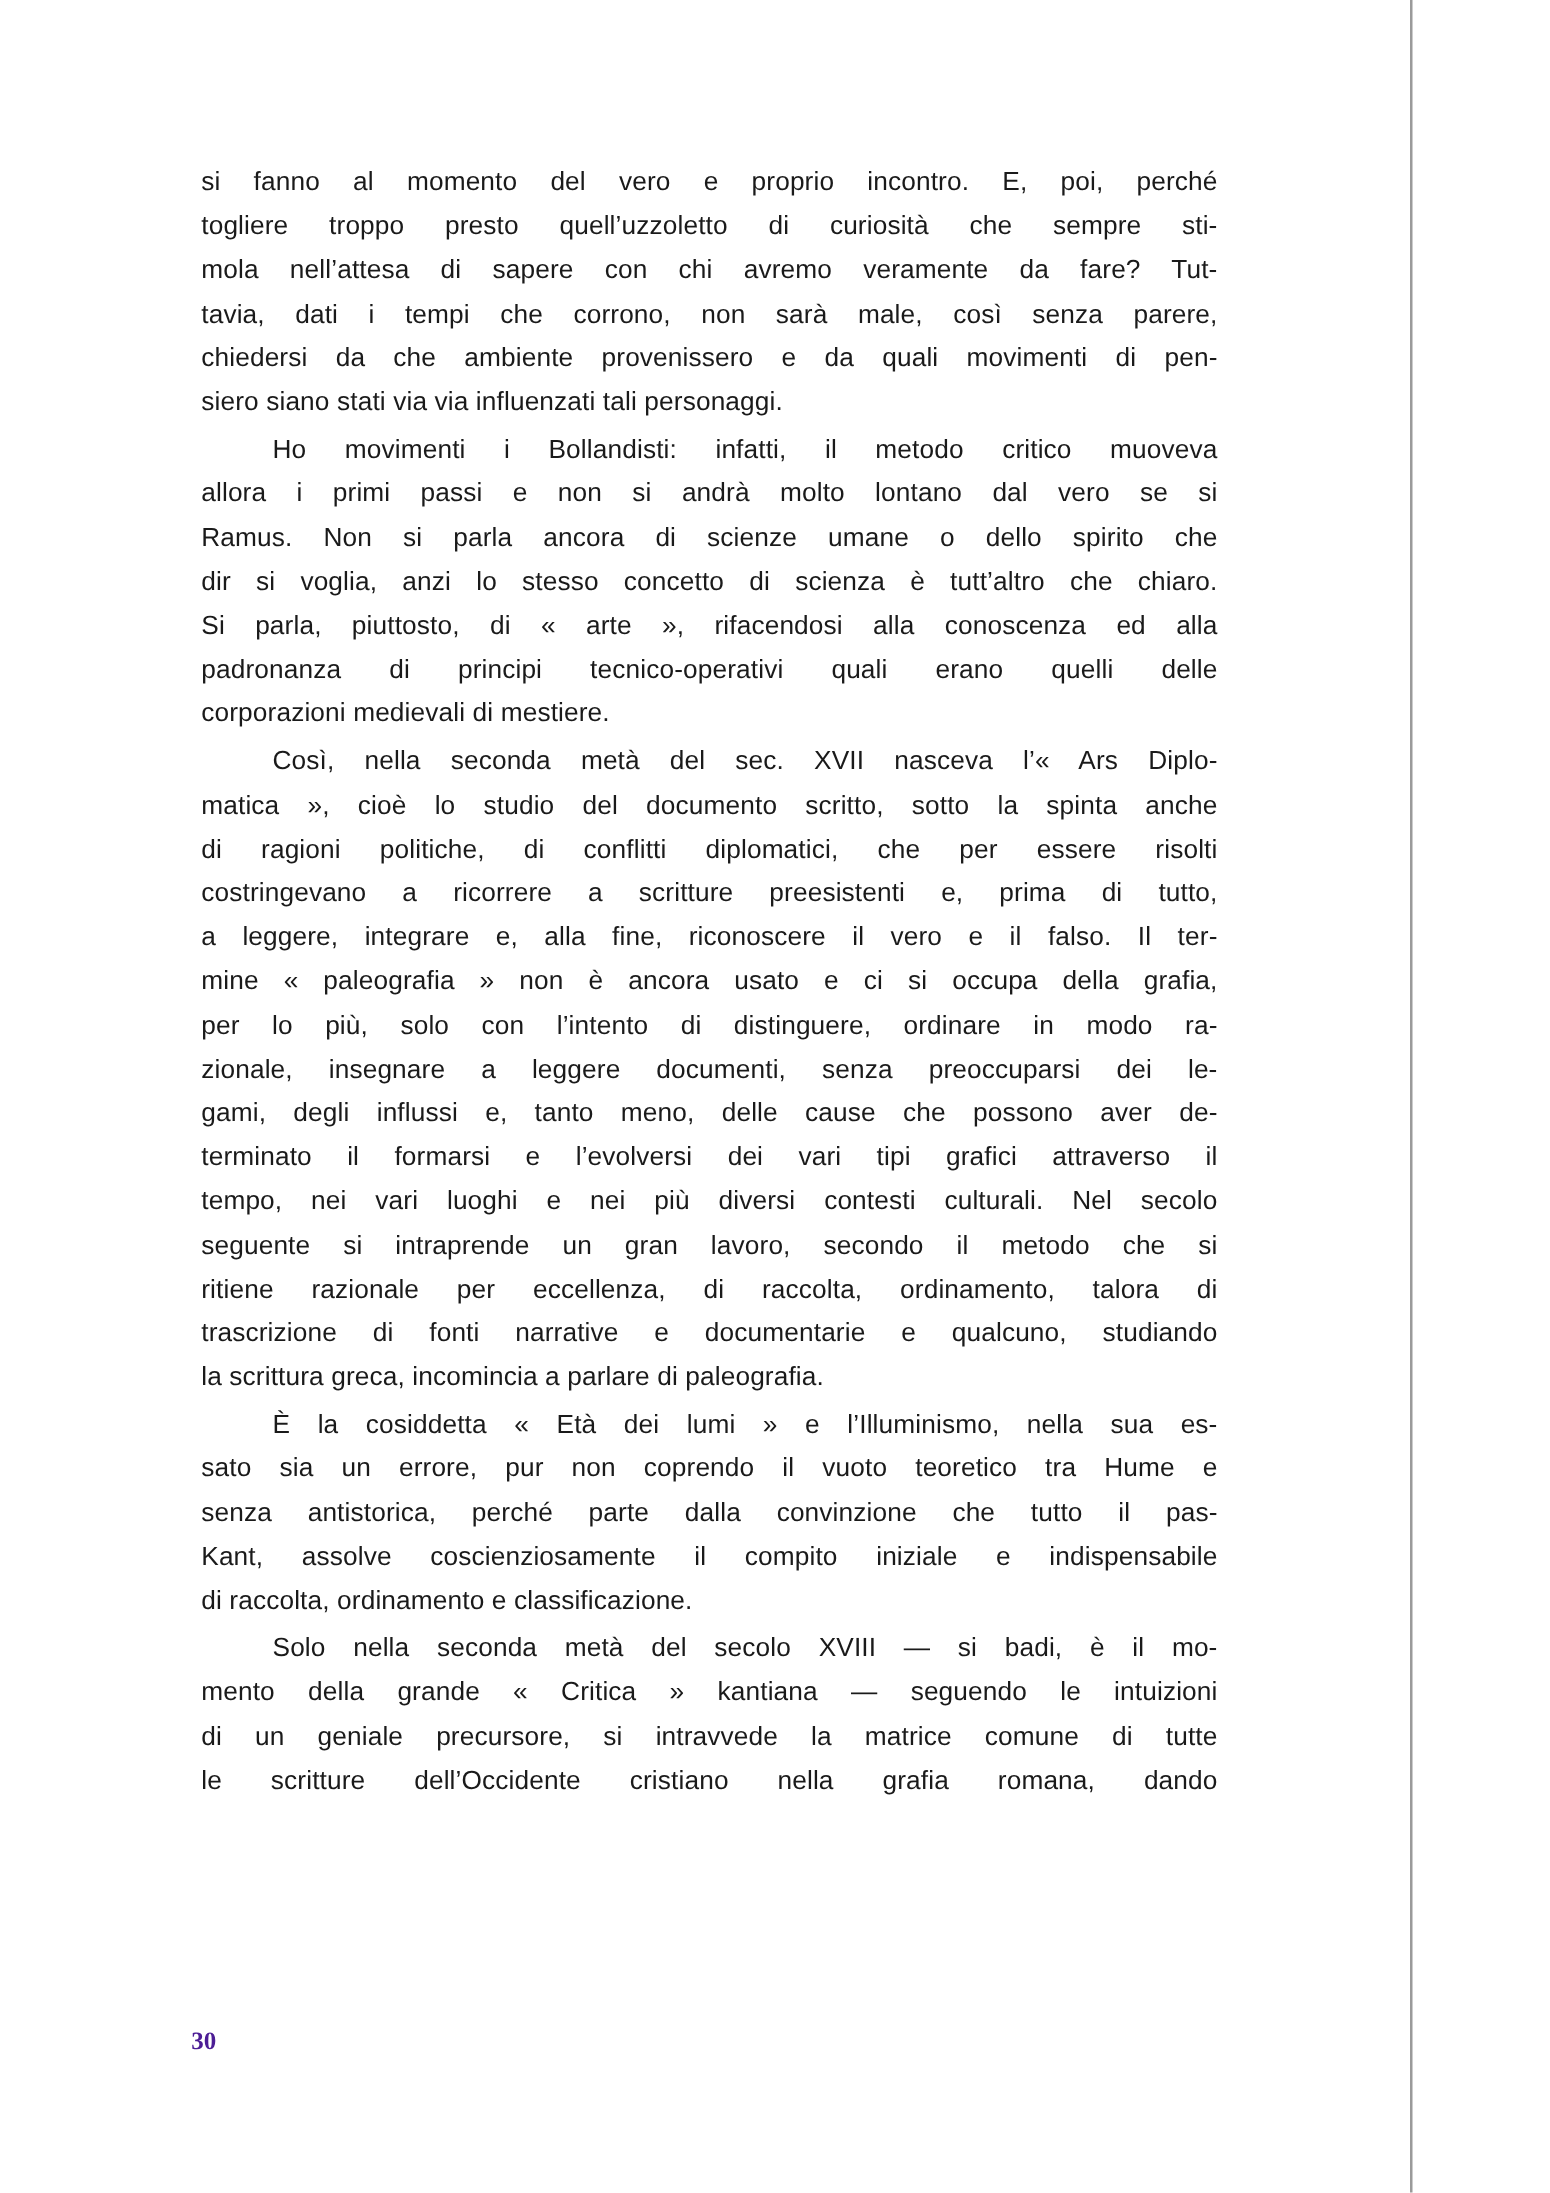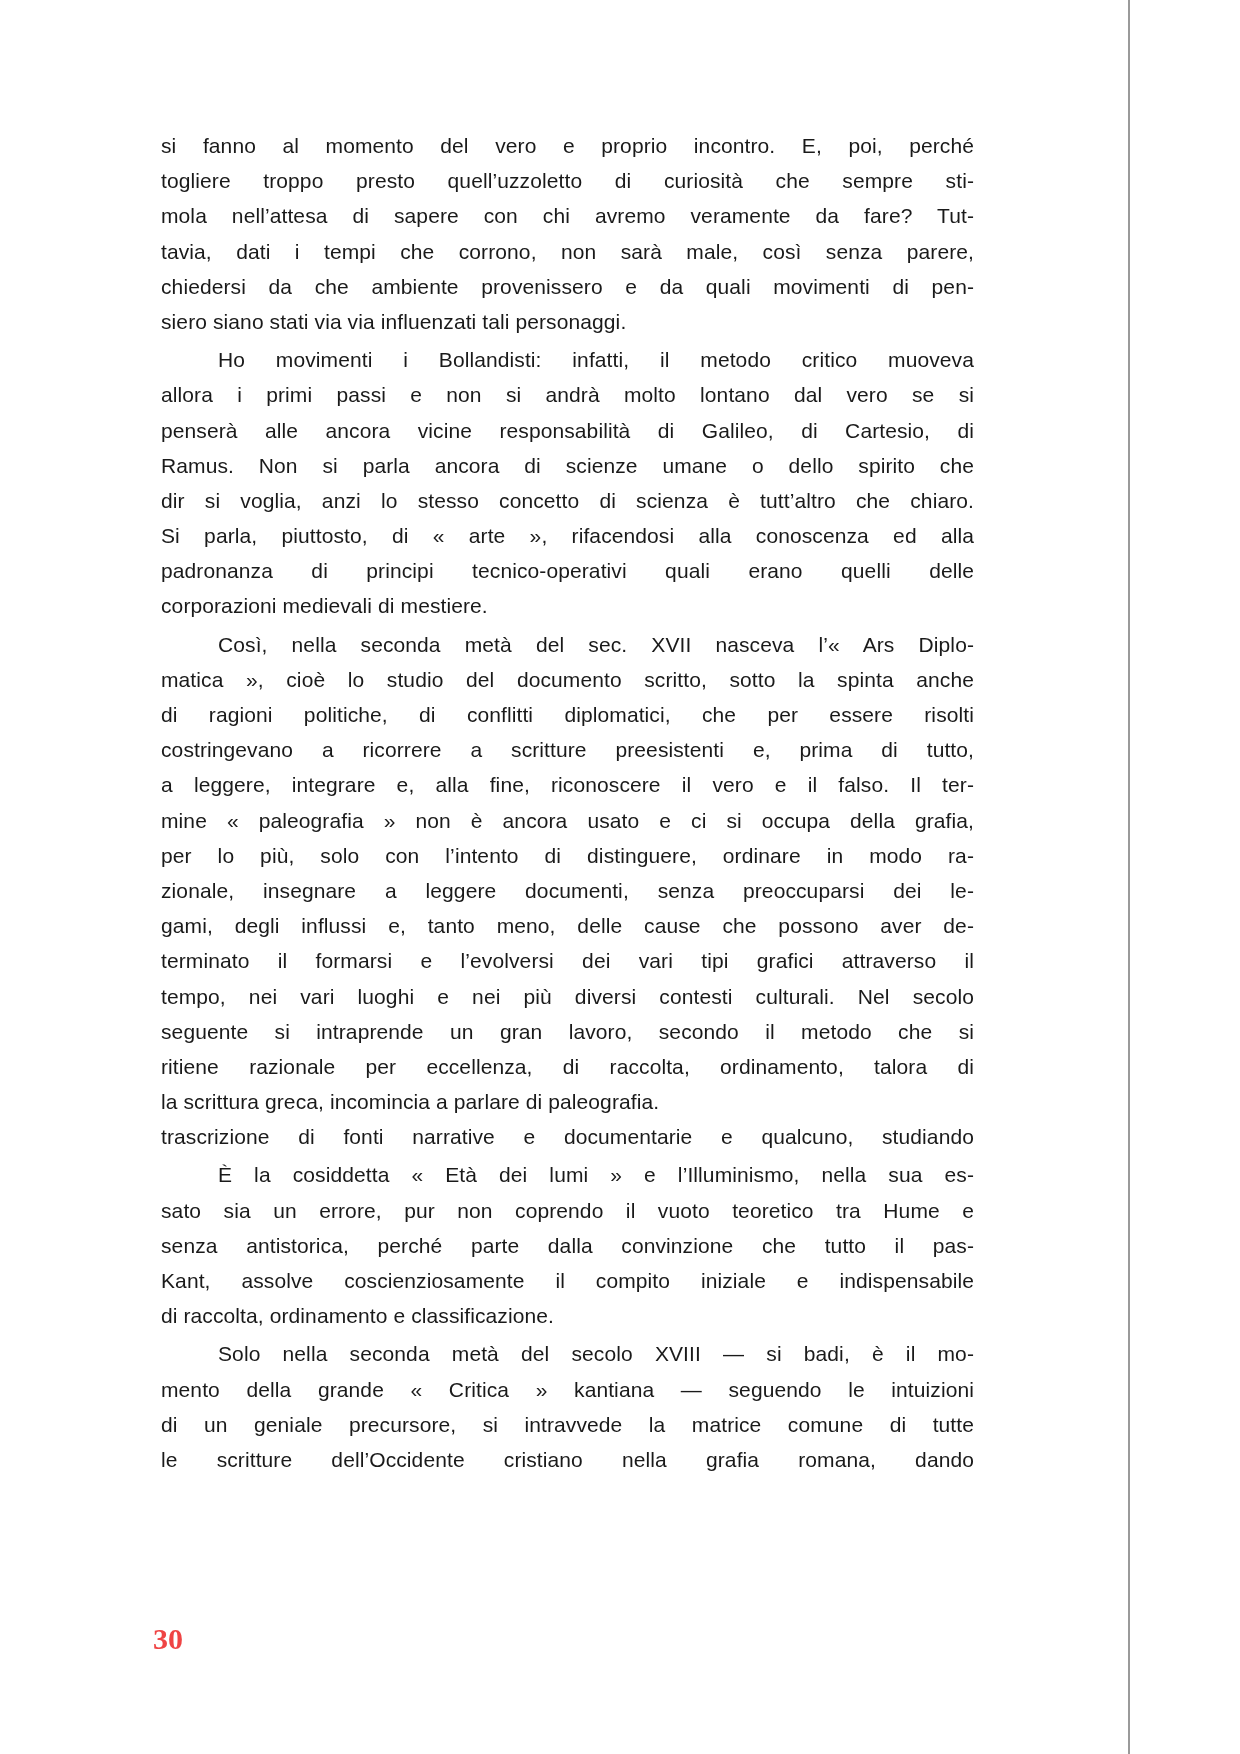--- a/index.html
+++ b/index.html
@@ -55,23 +55,23 @@
   }
   .para-gap {
     display: block;
     height: 3px;
   }
   .page-number {
     position: absolute;
     left: 153px;
     top: 1622px;
     font-family: "Liberation Serif", "DejaVu Serif", serif;
-    font-size: 30px;
+    font-size: 20px;
     font-weight: bold;
-    color: #ef4444;
+    color: #4c1d95;
   }
 </style>
 </head>
 <body>
 
 <div class="page">
   <div class="text-block">
 
     <div>
       <span class="line">si fanno al momento del vero e proprio incontro. E, poi, perché</span>
@@ -79,21 +79,20 @@
       <span class="line">mola nell’attesa di sapere con chi avremo veramente da fare? Tut-</span>
       <span class="line">tavia, dati i tempi che corrono, non sarà male, così senza parere,</span>
       <span class="line">chiedersi da che ambiente provenissero e da quali movimenti di pen-</span>
       <span class="line last">siero siano stati via via influenzati tali personaggi.</span>
     </div>
     <span class="para-gap"></span>
 
     <div>
       <span class="line indent">Ho movimenti i Bollandisti: infatti, il metodo critico muoveva</span>
       <span class="line">allora i primi passi e non si andrà molto lontano dal vero se si</span>
-      <span class="line">penserà alle ancora vicine responsabilità di Galileo, di Cartesio, di</span>
       <span class="line">Ramus. Non si parla ancora di scienze umane o dello spirito che</span>
       <span class="line">dir si voglia, anzi lo stesso concetto di scienza è tutt’altro che chiaro.</span>
       <span class="line">Si parla, piuttosto, di « arte », rifacendosi alla conoscenza ed alla</span>
       <span class="line">padronanza di principi tecnico-operativi quali erano quelli delle</span>
       <span class="line last">corporazioni medievali di mestiere.</span>
     </div>
     <span class="para-gap"></span>
 
     <div>
       <span class="line indent">Così, nella seconda metà del sec. XVII nasceva l’« Ars Diplo-</span>
@@ -102,22 +101,22 @@
       <span class="line">costringevano a ricorrere a scritture preesistenti e, prima di tutto,</span>
       <span class="line">a leggere, integrare e, alla fine, riconoscere il vero e il falso. Il ter-</span>
       <span class="line">mine « paleografia » non è ancora usato e ci si occupa della grafia,</span>
       <span class="line">per lo più, solo con l’intento di distinguere, ordinare in modo ra-</span>
       <span class="line">zionale, insegnare a leggere documenti, senza preoccuparsi dei le-</span>
       <span class="line">gami, degli influssi e, tanto meno, delle cause che possono aver de-</span>
       <span class="line">terminato il formarsi e l’evolversi dei vari tipi grafici attraverso il</span>
       <span class="line">tempo, nei vari luoghi e nei più diversi contesti culturali. Nel secolo</span>
       <span class="line">seguente si intraprende un gran lavoro, secondo il metodo che si</span>
       <span class="line">ritiene razionale per eccellenza, di raccolta, ordinamento, talora di</span>
+      <span class="line">trascrizione di fonti narrative e documentarie e qualcuno, studiando</span>
       <span class="line last">la scrittura greca, incomincia a parlare di paleografia.</span>
-      <span class="line">trascrizione di fonti narrative e documentarie e qualcuno, studiando</span>
     </div>
     <span class="para-gap"></span>
 
     <div>
       <span class="line indent">È la cosiddetta « Età dei lumi » e l’Illuminismo, nella sua es-</span>
       <span class="line">sato sia un errore, pur non coprendo il vuoto teoretico tra Hume e</span>
       <span class="line">senza antistorica, perché parte dalla convinzione che tutto il pas-</span>
       <span class="line">Kant, assolve coscienziosamente il compito iniziale e indispensabile</span>
       <span class="line last">di raccolta, ordinamento e classificazione.</span>
     </div>

